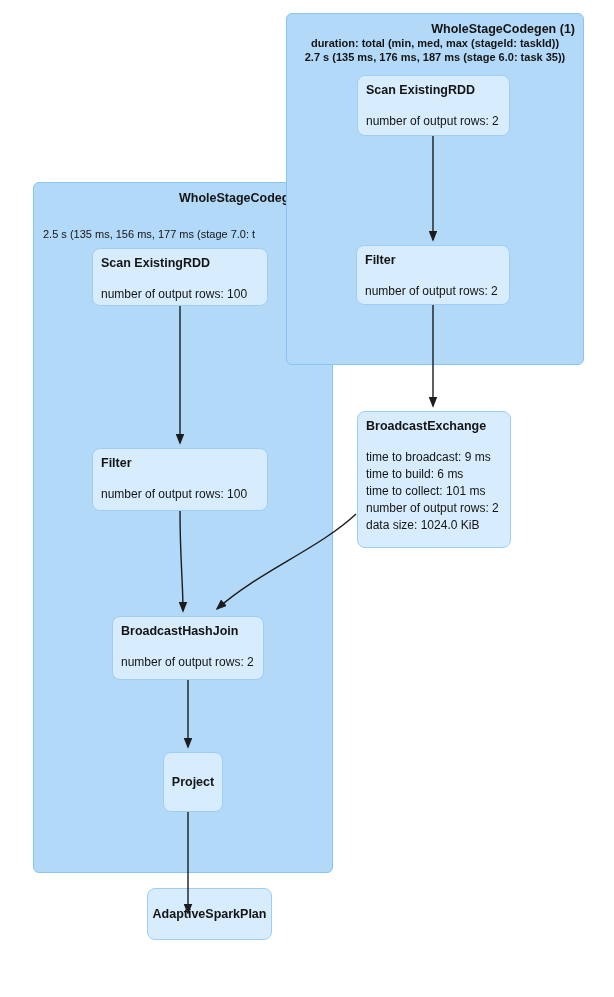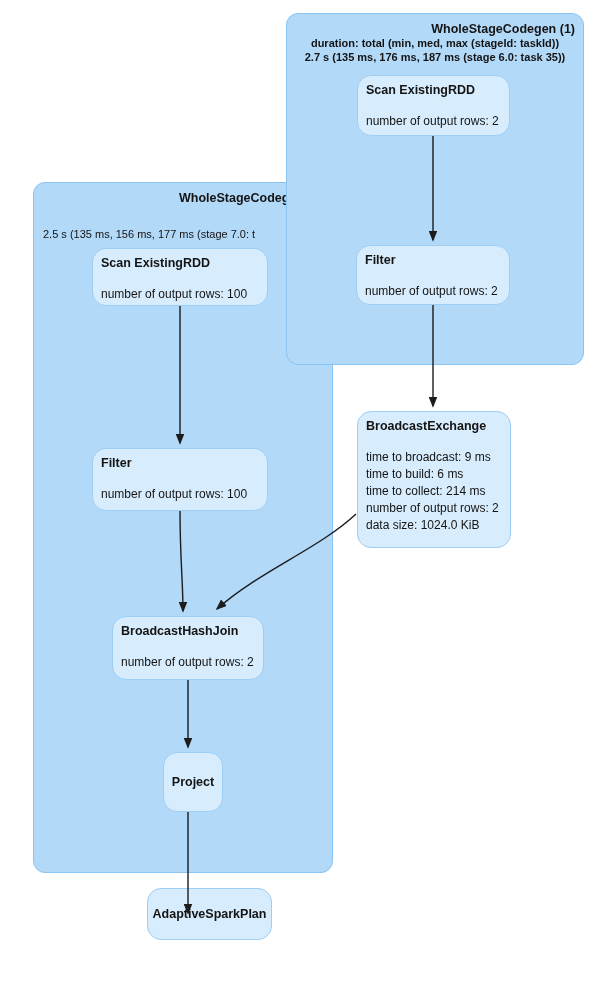--- a/index.html
+++ b/index.html
@@ -9,33 +9,33 @@
     --node-border:#9FCEF4;
     --arrow:#1c1c1c;
     --text:#141414;
     --background:#ffffff;
   }
   html,body{margin:0;padding:0;background:var(--background);}
   body{font-family:"Liberation Sans", sans-serif;color:var(--text);}
   .canvas{position:relative;width:614px;height:997px;overflow:hidden;background:var(--background);}
 
   
-  .cluster{position:absolute;background:var(--cluster-fill);border:1px solid var(--cluster-border);border-radius:12px;box-sizing:border-box;}
+  .cluster{position:absolute;background:var(--cluster-fill);border:1px solid var(--cluster-border);border-radius:6px;box-sizing:border-box;}
   .cluster-left{left:33px;top:182px;width:300px;height:691px;z-index:1;}
   .cluster-right{left:286px;top:13px;width:298px;height:352px;z-index:2;}
   .cluster-title{position:absolute;font-size:12.5px;font-weight:bold;white-space:nowrap;}
   .cluster-right .cluster-title{top:8px;right:8px;}
   .cluster-left .cluster-title{top:8px;left:145px;}
   .dur{position:absolute;font-size:11px;line-height:14px;white-space:nowrap;}
   .cluster-right .dur-block{position:absolute;top:22px;left:0;width:100%;text-align:center;font-size:11px;line-height:14px;white-space:nowrap;font-weight:bold;}
   .cluster-left .dur-l1{top:30px;left:28px;}
   .cluster-left .dur-l2{top:44px;left:9px;}
 
   
-  .node{position:absolute;background:var(--node-fill);border:1px solid var(--node-border);border-radius:14px;box-sizing:border-box;padding:7px 8px;z-index:3;}
+  .node{position:absolute;background:var(--node-fill);border:1px solid var(--node-border);border-radius:8px;box-sizing:border-box;padding:7px 8px;z-index:3;}
   .node-title{font-size:12.5px;font-weight:bold;white-space:nowrap;}
   .node-metric{font-size:12px;line-height:17px;white-space:nowrap;}
   .node .gap{height:16px;}
   .node-center{display:flex;align-items:center;justify-content:center;padding:0;}
   .node-center .node-title{margin:0;}
 
   #n-scan-right{left:357px;top:75px;width:153px;height:61px;}
   #n-filter-right{left:356px;top:245px;width:154px;height:60px;}
   #n-bex{left:357px;top:411px;width:154px;height:137px;}
   #n-scan-left{left:92px;top:248px;width:176px;height:58px;}
@@ -92,21 +92,21 @@
     <div class="node-title">Filter</div>
     <div class="gap"></div>
     <div class="node-metric">number of output rows: 2</div>
   </div>
 
   <div class="node" id="n-bex">
     <div class="node-title">BroadcastExchange</div>
     <div class="gap"></div>
     <div class="node-metric">time to broadcast: 9 ms</div>
     <div class="node-metric">time to build: 6 ms</div>
-    <div class="node-metric">time to collect: 214 ms</div>
+    <div class="node-metric">time to collect: 101 ms</div>
     <div class="node-metric">number of output rows: 2</div>
     <div class="node-metric">data size: 1024.0 KiB</div>
   </div>
 
   <div class="node" id="n-scan-left">
     <div class="node-title">Scan ExistingRDD</div>
     <div class="gap"></div>
     <div class="node-metric">number of output rows: 100</div>
   </div>
 

